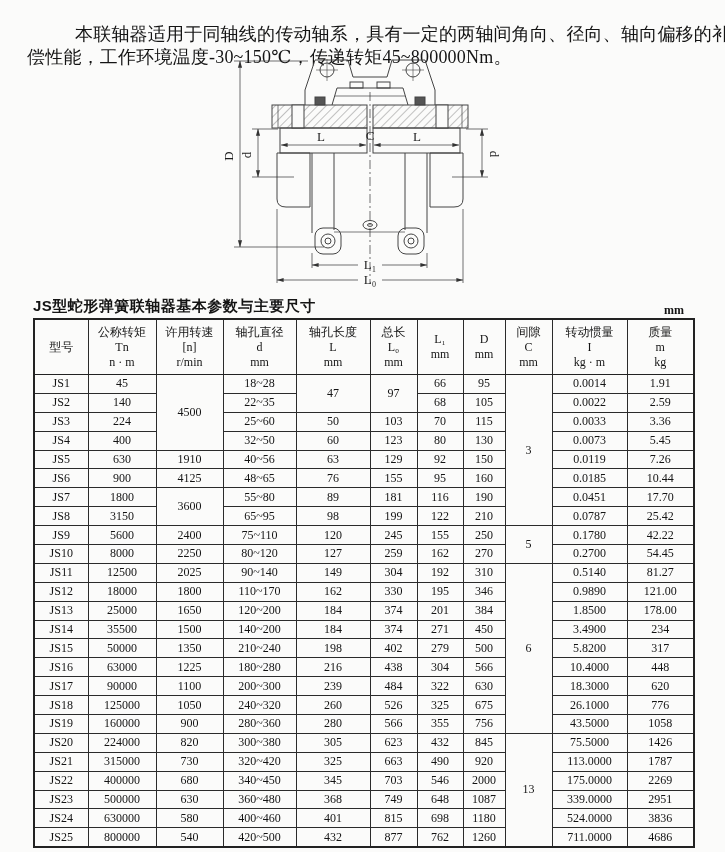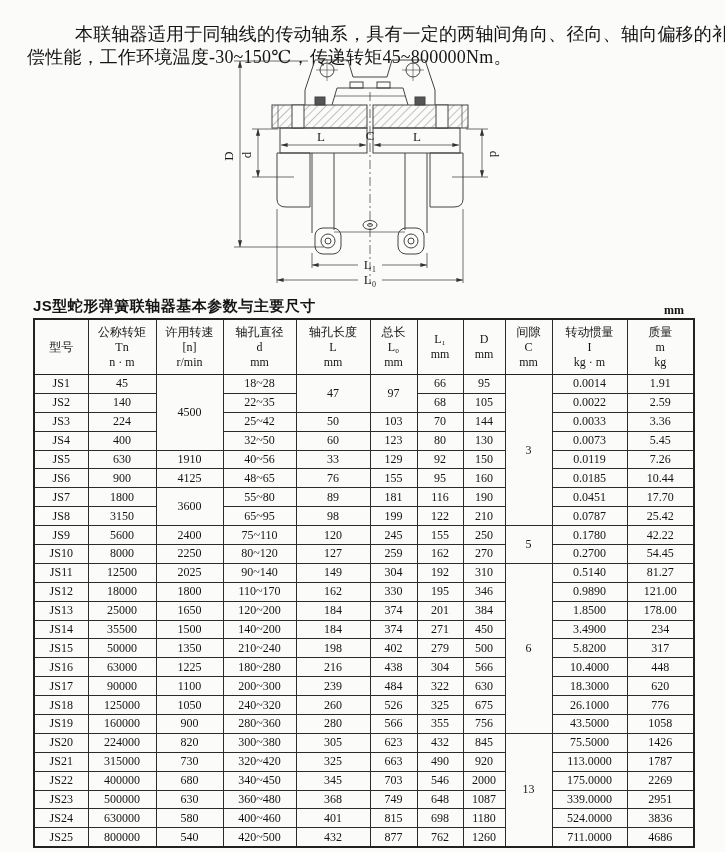--- a/index.html
+++ b/index.html
@@ -238,45 +238,45 @@
           <td>140</td>
           <td>22~35</td>
           <td>68</td>
           <td>105</td>
           <td>0.0022</td>
           <td>2.59</td>
         </tr>
         <tr>
           <td>JS3</td>
           <td>224</td>
-          <td>25~42</td>
+          <td>25~60</td>
           <td>50</td>
           <td>103</td>
           <td>70</td>
-          <td>144</td>
+          <td>115</td>
           <td>0.0033</td>
           <td>3.36</td>
         </tr>
         <tr>
           <td>JS4</td>
           <td>400</td>
           <td>32~50</td>
           <td>60</td>
           <td>123</td>
           <td>80</td>
           <td>130</td>
           <td>0.0073</td>
           <td>5.45</td>
         </tr>
         <tr class="grp">
           <td>JS5</td>
           <td>630</td>
           <td>1910</td>
           <td>40~56</td>
-          <td>33</td>
+          <td>63</td>
           <td>129</td>
           <td>92</td>
           <td>150</td>
           <td>0.0119</td>
           <td>7.26</td>
         </tr>
         <tr>
           <td>JS6</td>
           <td>900</td>
           <td>4125</td>

